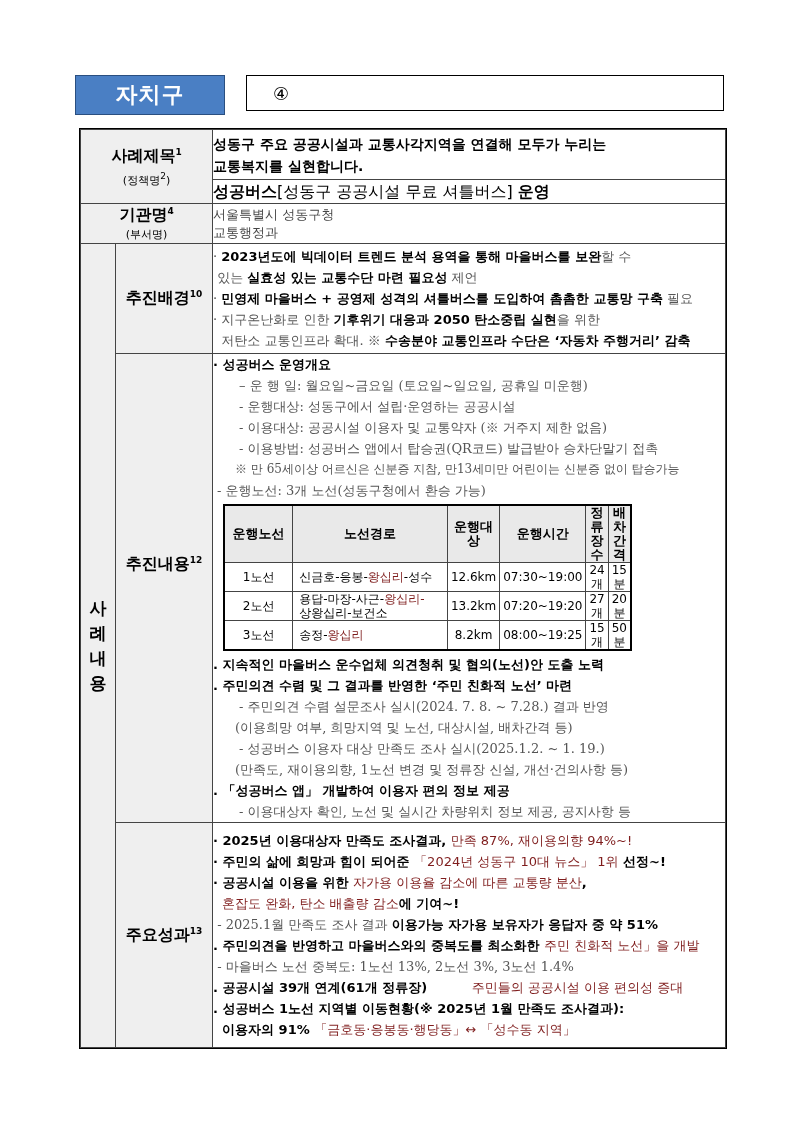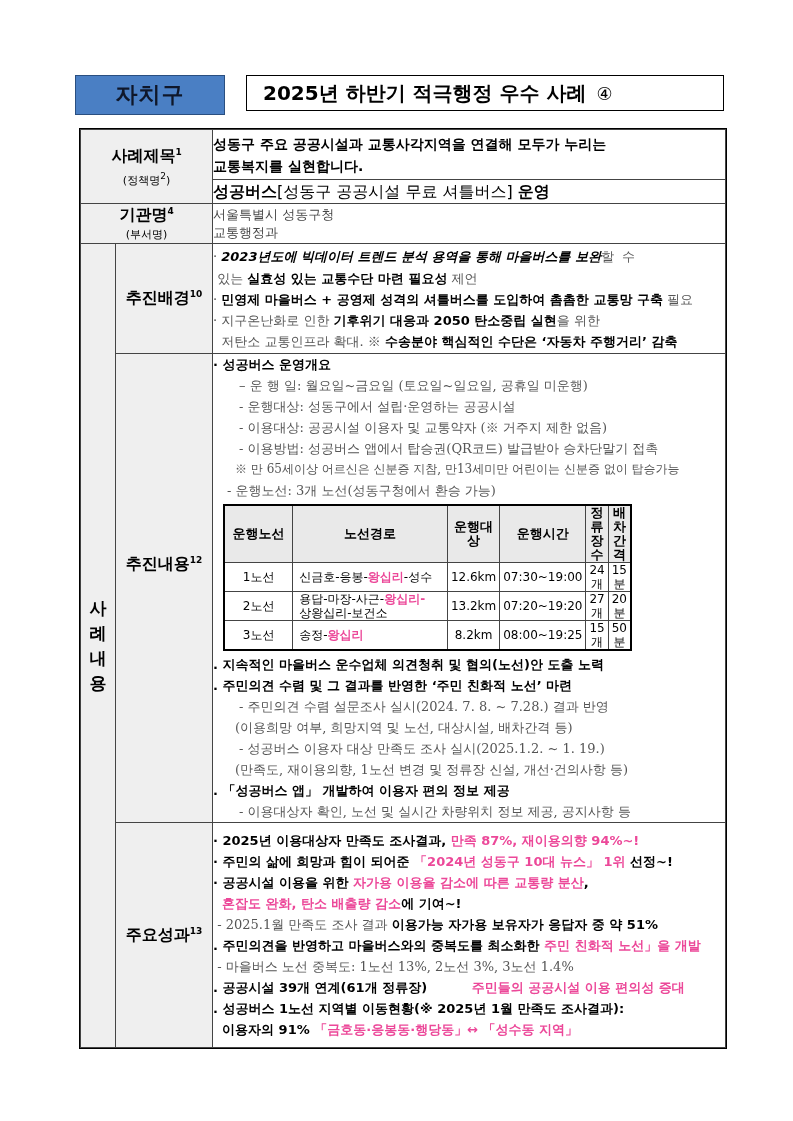--- a/index.html
+++ b/index.html
@@ -1,17 +1,17 @@
 <!DOCTYPE html>
 <html><head>
 <meta charset="utf-8">
 <style>
   html, body { margin: 0; padding: 0; background: #ffffff; }
   body { width: 793px; height: 1121px; position: relative; font-family: "DejaVu Sans", "Liberation Sans", sans-serif; color: #000; }
-  .hdr-tag { position: absolute; left: 75px; top: 75px; width: 148px; height: 38px; background: #4a7fc4; border: 1px solid #2a4f80; color: #0f172a; font-size: 22px; font-weight: bold; display: flex; align-items: center; justify-content: center; letter-spacing: 1px; }
+  .hdr-tag { position: absolute; left: 75px; top: 75px; width: 148px; height: 38px; background: #4a7fc4; border: 1px solid #2a4f80; color: #ffffff; font-size: 22px; font-weight: bold; display: flex; align-items: center; justify-content: center; letter-spacing: 1px; }
   .hdr-title { position: absolute; left: 246px; top: 75px; width: 478px; height: 36px; border: 1.5px solid #000; font-size: 20px; font-weight: bold; display: flex; align-items: center; padding-left: 16px; box-sizing: border-box; }
   .hdr-title .circ { font-weight: normal; font-size: 18px; margin-left: 10px; }
   .doc { position: absolute; left: 79px; top: 128px; width: 648px; border: 1.5px solid #000; box-sizing: border-box; }
   table.main { border-collapse: collapse; width: 100%; table-layout: fixed; border-radius: 13px; }
   table.main td { border: 1px solid #444; vertical-align: middle; padding: 0; }
   .lab { background: #efefef; text-align: center; font-weight: bold; }
   .lab .big { font-size: 16px; }
   .lab .small { font-size: 11px; font-weight: normal; display: block; margin-top: 4px; }
   .lab sup { font-size: 9px; }
   .vert { background: #efefef; text-align: center; font-weight: bold; font-size: 17px; line-height: 25px; }
@@ -22,28 +22,27 @@
   .org { font-size: 13px; line-height: 18px; color: #444; padding: 2px 8px; }
   .ln { display: block; white-space: nowrap; overflow: hidden; }
   .b { font-weight: bold; }
   .g { color: #555; font-family: "DejaVu Serif", serif; font-weight: normal; }
   .ind1 { padding-left: 26px; }
   .ind2 { padding-left: 22px; }
   table.route { border-collapse: collapse; width: 409px; margin: 3px 0 3px 10px; border: 2px solid #000; font-size: 12px; }
   table.route th, table.route td { border: 1px solid #444; text-align: center; padding: 0 3px; height: 22px; line-height: 14px; }
   table.route th { background: #e9e9e9; font-weight: bold; font-size: 13px; }
   table.route td.path { text-align: left; padding-left: 6px; }
-  .rb { color: #ec4899; font-weight: bold; text-align: center; }
+  .rb { color: #7f1d1d; font-weight: normal; text-align: center; }
 </style>
 </head>
 <body>
 
 <div class="hdr-tag">자치구</div>
 <div class="hdr-title">
-  <span>2025년 하반기 적극행정 우수 사례</span>
   <span class="circ">④</span>
 </div>
 
 <div class="doc">
 <table class="main">
   <colgroup>
     <col style="width:35px">
         <col style="width:97px">
         <col>
   </colgroup>
@@ -80,40 +79,40 @@
     <td class="vert" rowspan="3">
       <span>사</span><br>
       <span>례</span><br>
       <span>내</span><br>
       <span>용</span>
     </td>
     <td class="lab">
       <span class="big"><span>추진배경</span><sup>10</sup></span>
     </td>
     <td class="cell" id="bg-cell">
-            <span class="ln"><span class="g" style="white-space: pre;">· </span><span class="b" style="white-space: pre; font-style: italic;">2023년도에 빅데이터 트렌드 분석 용역을 통해 마을버스를 보완</span><span class="g" style="white-space: pre; font-family: Liberation Mono, monospace;">할 수</span></span>
+            <span class="ln"><span class="g" style="white-space: pre;">· </span><span class="b" style="white-space: pre;">2023년도에 빅데이터 트렌드 분석 용역을 통해 마을버스를 보완</span><span class="g" style="white-space: pre;">할 수</span></span>
             <span class="ln"><span class="g" style="white-space: pre;"> 있는 </span><span class="b" style="white-space: pre;">실효성 있는 교통수단 마련 필요성</span><span class="g" style="white-space: pre;"> 제언</span></span>
             <span class="ln"><span class="g" style="white-space: pre;">· </span><span class="b" style="white-space: pre;">민영제 마을버스 + 공영제 성격의 셔틀버스를 도입하여 촘촘한 교통망 구축</span><span class="g" style="white-space: pre;"> 필요</span></span>
             <span class="ln"><span class="g" style="white-space: pre;">· 지구온난화로 인한 </span><span class="b" style="white-space: pre;">기후위기 대응과 2050 탄소중립 실현</span><span class="g" style="white-space: pre;">을 위한</span></span>
-            <span class="ln"><span class="g" style="white-space: pre;">  저탄소 교통인프라 확대. ※ </span><span class="b" style="white-space: pre;">수송분야 핵심적인 수단은 ‘자동차 주행거리’ 감축</span></span>
+            <span class="ln"><span class="g" style="white-space: pre;">  저탄소 교통인프라 확대. ※ </span><span class="b" style="white-space: pre;">수송분야 교통인프라 수단은 ‘자동차 주행거리’ 감축</span></span>
           </td>
   </tr>
 
   <tr style="height:440px">
     <td class="lab" style="vertical-align:top;padding-top:200px">
       <span class="big"><span>추진내용</span><sup>12</sup></span>
     </td>
     <td class="cell" style="vertical-align:top">
       <span class="ln b">· 성공버스 운영개요</span>
       <span class="ln g ind1">– 운 행 일: 월요일~금요일 (토요일~일요일, 공휴일 미운행)</span>
       <span class="ln g ind1">- 운행대상: 성동구에서 설립·운영하는 공공시설</span>
       <span class="ln g ind1">- 이용대상: 공공시설 이용자 및 교통약자 (※ 거주지 제한 없음)</span>
       <span class="ln g ind1">- 이용방법: 성공버스 앱에서 탑승권(QR코드) 발급받아 승차단말기 접촉</span>
       <span class="ln g ind2" style="font-size:12px">※ 만 65세이상 어르신은 신분증 지참, 만13세미만 어린이는 신분증 없이 탑승가능</span>
-      <span class="ln g" style="padding-left:14px">- 운행노선: 3개 노선(성동구청에서 환승 가능)</span>
+      <span class="ln g" style="padding-left:4px">- 운행노선: 3개 노선(성동구청에서 환승 가능)</span>
 
       <table class="route">
         <thead>
           <tr>
             <th style="width:62px">운행노선</th>
             <th style="width:150px">노선경로</th>
             <th>운행대상</th>
             <th>운행시간</th>
             <th>정류장수</th>
             <th>배차간격</th>

